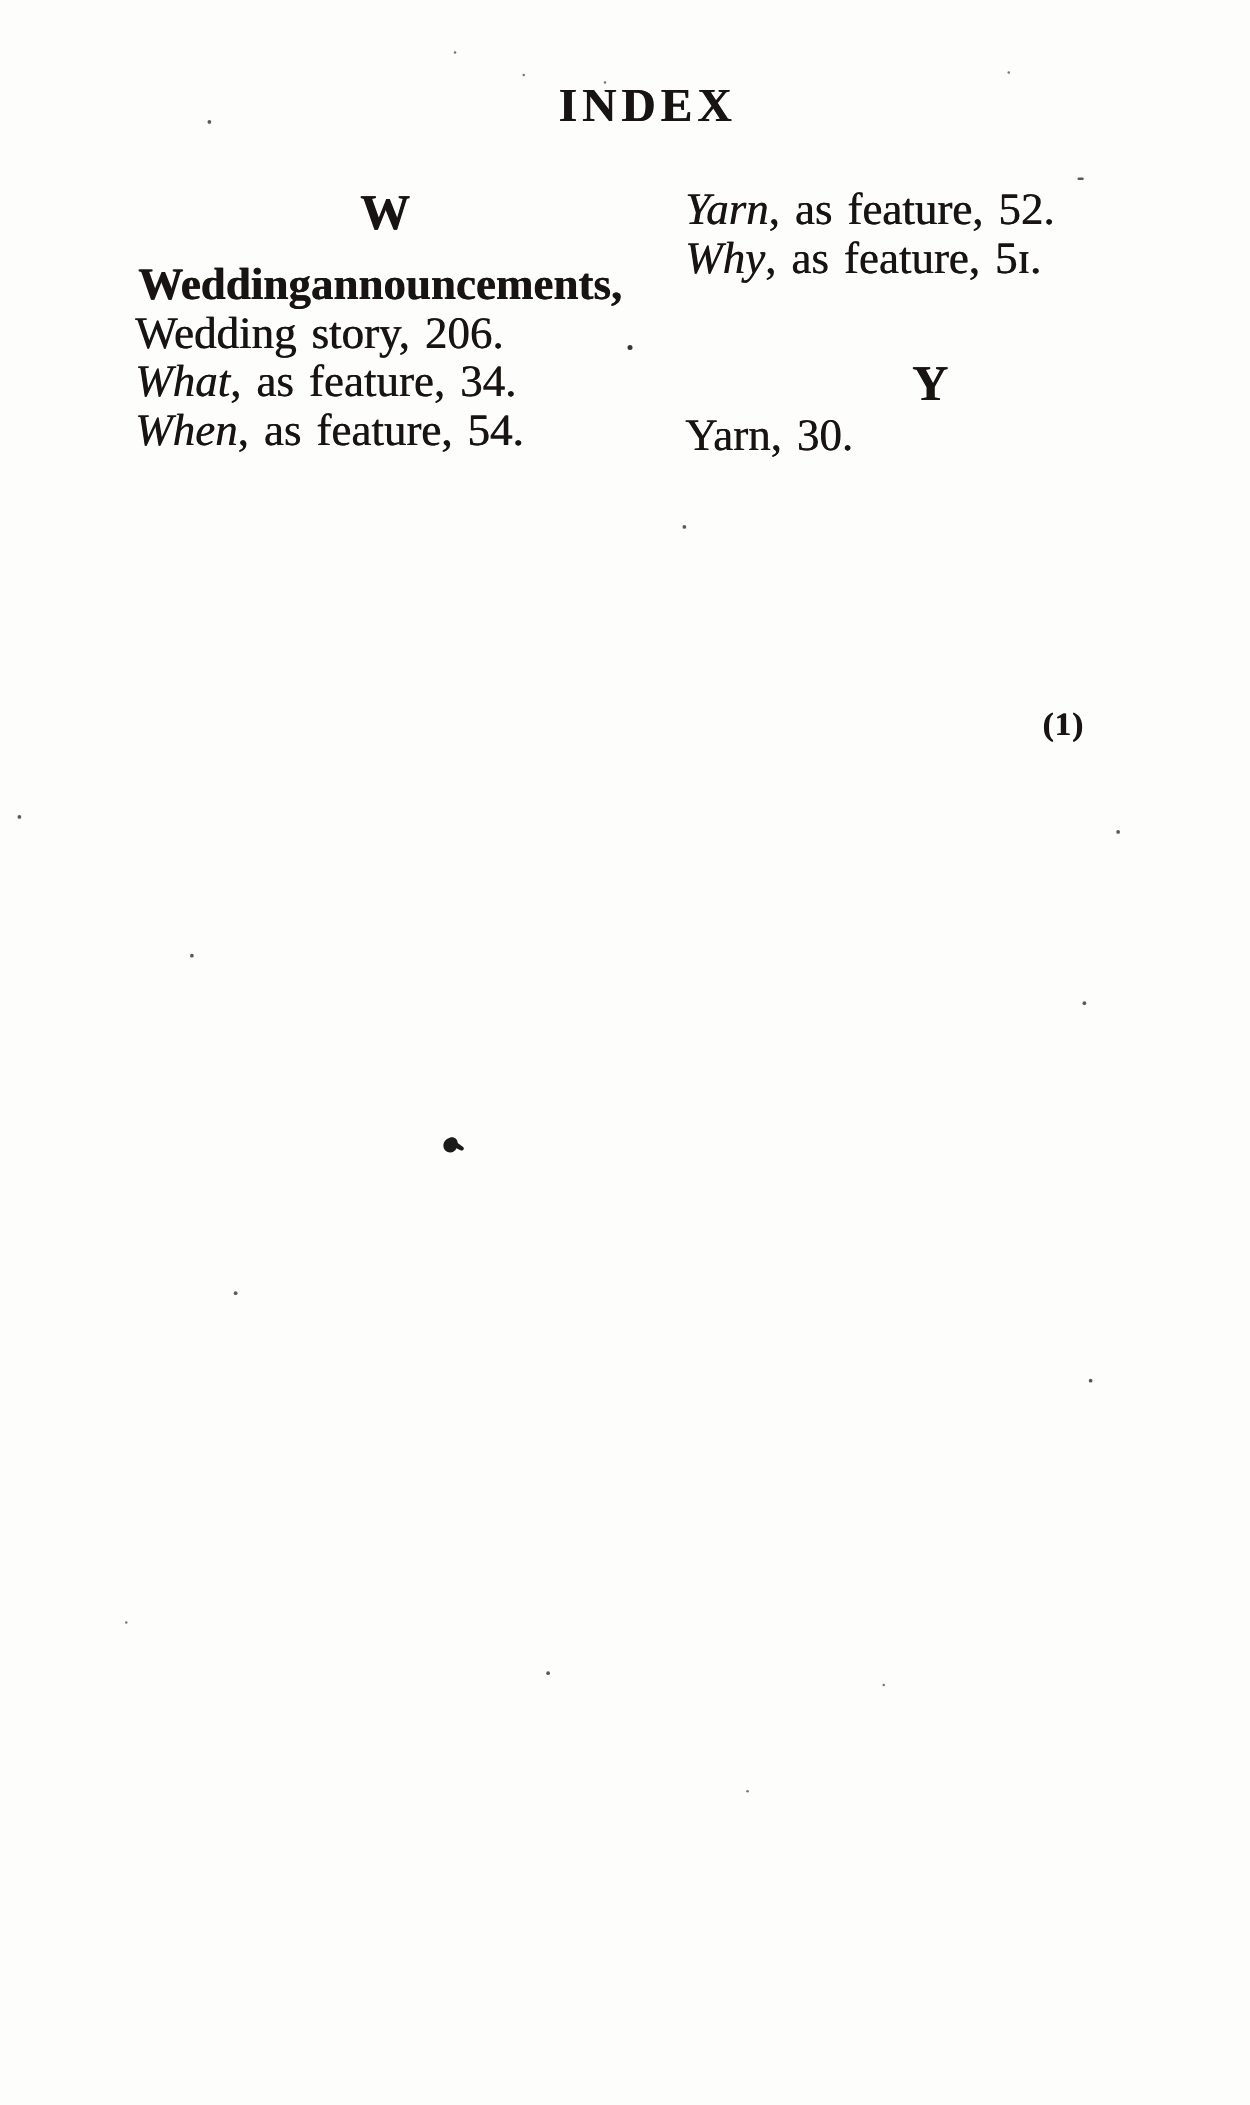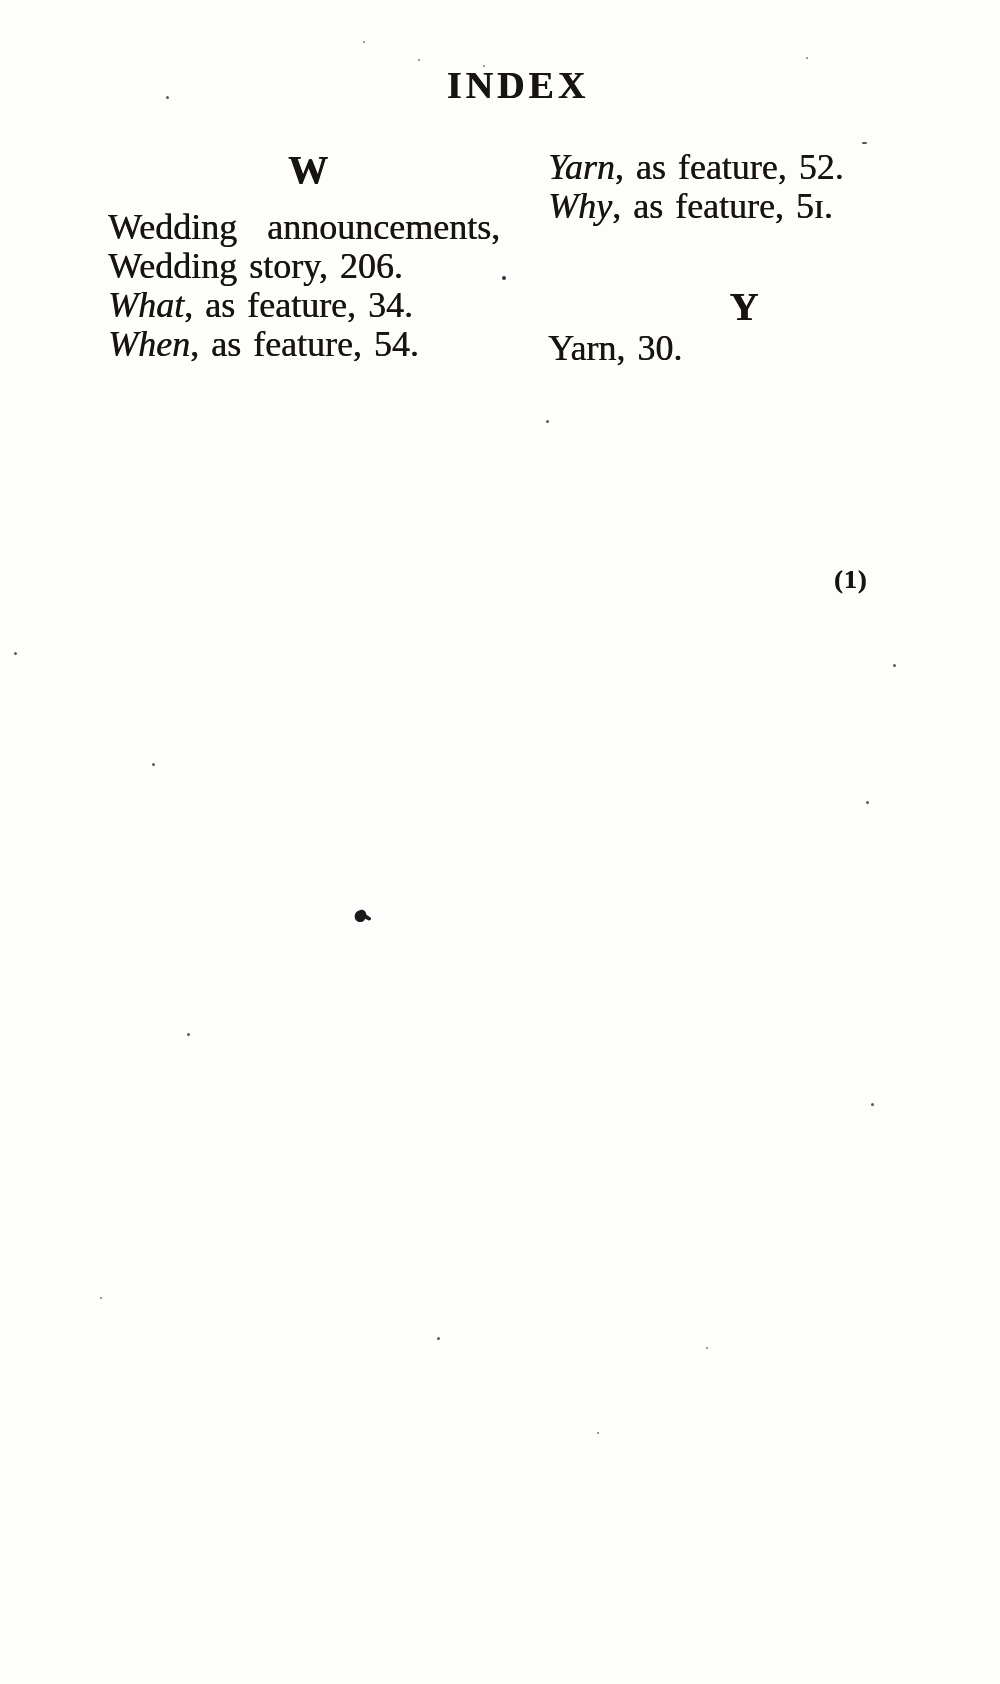--- a/index.html
+++ b/index.html
@@ -32,21 +32,21 @@
   .hdr-y { padding-left:26px; }
 
   .entries { font-size:36px; line-height:39px; word-spacing:3px;
              text-shadow:0.45px 0 0 currentColor; }
   .col-left .entries { margin-top:16px; }
 
   .entry { margin:0; padding-left:26px; text-indent:-26px; white-space:nowrap; }
   .em { font-style:italic; }
 
   .entry-split { margin:0; padding:0; text-indent:0; white-space:normal; }
-  .split-line1 { display:flex; justify-content:space-between; }
+  .split-line1 { display:flex; justify-content:center;font-weight:bold; }
   .split-line2 { padding-left:27px; }
 
   .y-section { margin-top:59px; }
 
   .page-marker {
     position:absolute; left:834px; top:565px;
     font-size:26px; font-weight:700; line-height:30px; letter-spacing:1px;
     text-shadow:0.5px 0 0 currentColor;
   }
 

